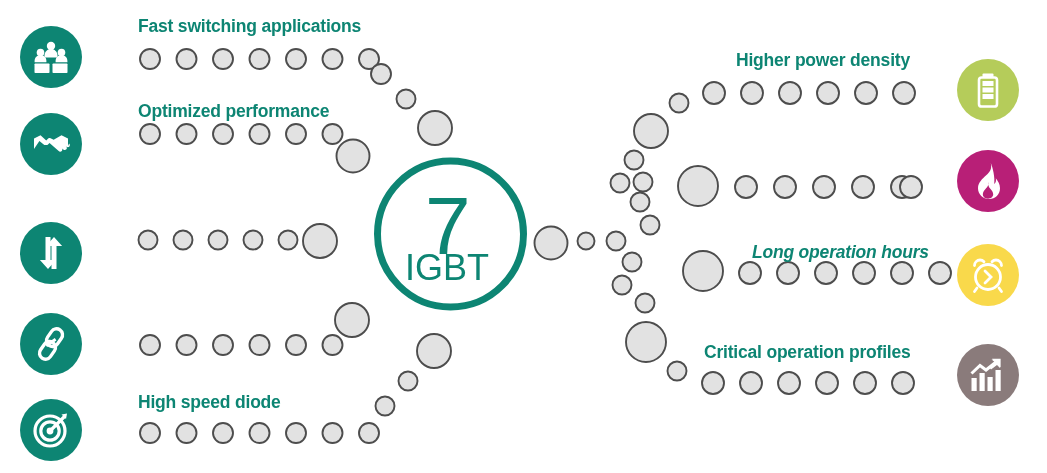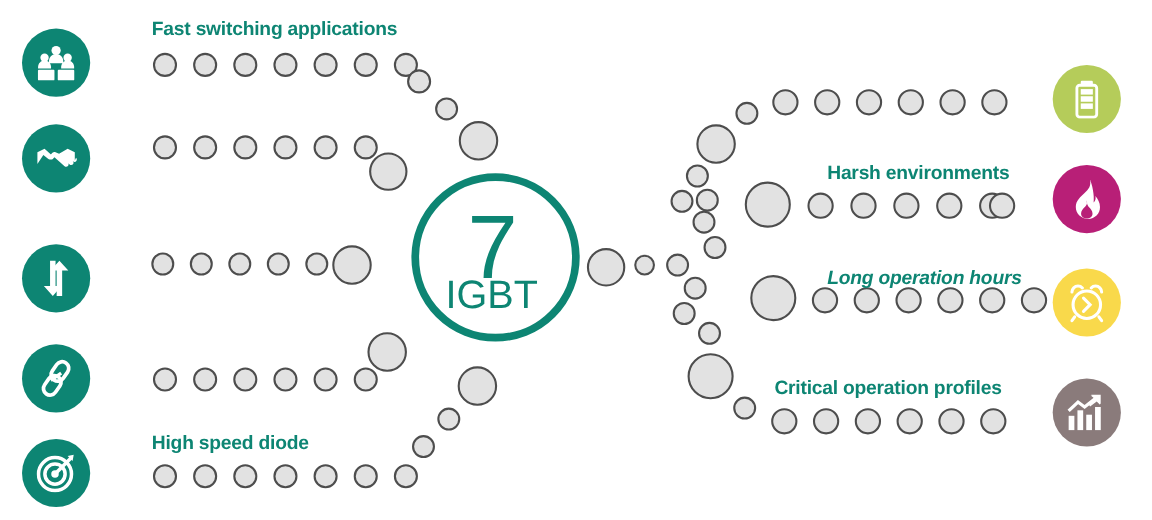--- a/index.html
+++ b/index.html
@@ -141,23 +141,24 @@
         <circle cx="751" cy="383" r="11" fill="#e2e2e2" stroke="#4d4d4d" stroke-width="1.9"></circle>
         <circle cx="789" cy="383" r="11" fill="#e2e2e2" stroke="#4d4d4d" stroke-width="1.9"></circle>
         <circle cx="827" cy="383" r="11" fill="#e2e2e2" stroke="#4d4d4d" stroke-width="1.9"></circle>
         <circle cx="865" cy="383" r="11" fill="#e2e2e2" stroke="#4d4d4d" stroke-width="1.9"></circle>
         <circle cx="903" cy="383" r="11" fill="#e2e2e2" stroke="#4d4d4d" stroke-width="1.9"></circle>
       </g>
     <circle id="center-ring" cx="450.5" cy="234" r="73" fill="#ffffff" stroke="#0d8573" stroke-width="7"></circle>
   </svg>
 
   <div class="label" style="left:138px; top:18px;">Fast switching applications</div>
+  <div class="label" style="left:138px; top:103px;">Optimized performance</div>
   <div class="label" style="left:138px; top:394px;">High speed diode</div>
 
-  <div class="label" style="left:752px; top:149px;">Harsh environments</div>
+  <div class="label" style="left:736px; top:52px;">Higher power density</div>
   <div class="label" style="left:752px; top:244px;font-style:italic;">Long operation hours</div>
   <div class="label" style="left:704px; top:344px;">Critical operation profiles</div>
 
   <div class="center-num" id="center-number" style="left:425px; top:185px;">7</div>
   <div class="center-num" id="center-sub" style="left:405px; top:250px;">IGBT</div>
 
   <div class="icon-badge" style="left:20px; top:26px; background:#0d8573;">
     <span>
       <svg width="36" height="36" viewBox="0 0 36 36" fill="#ffffff">
         <circle cx="18" cy="7" r="4.2"></circle>

